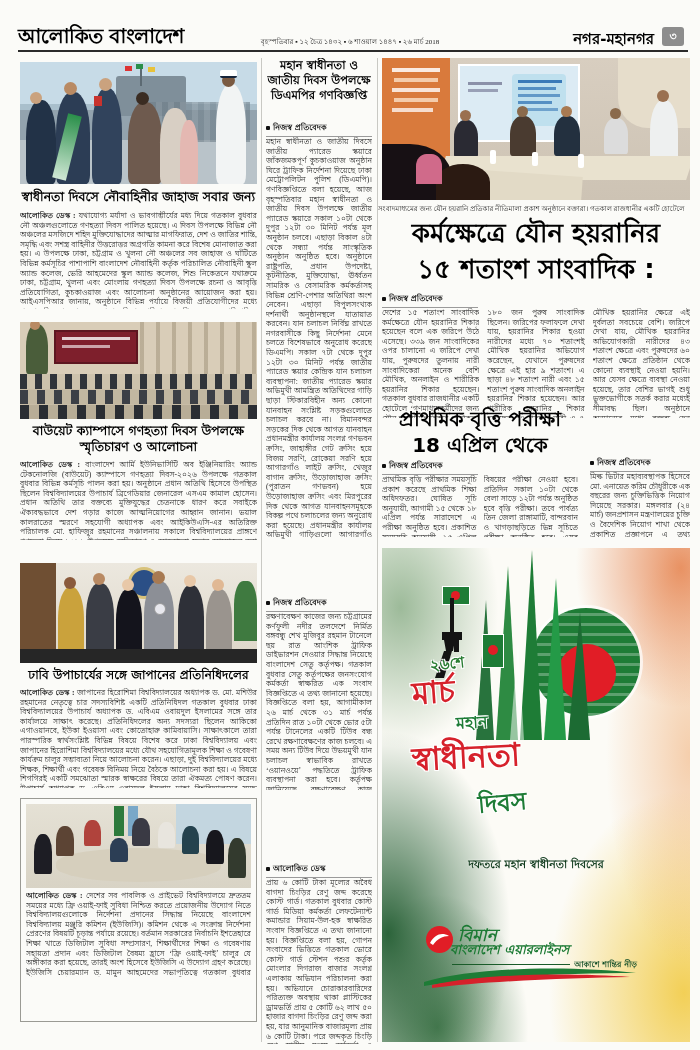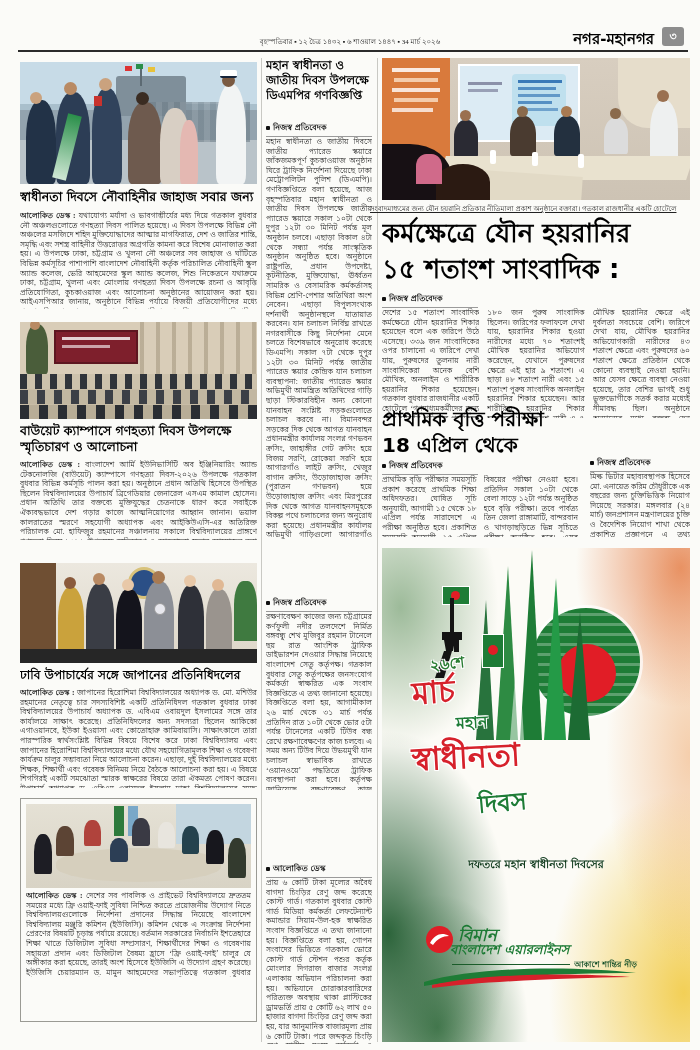--- a/index.html
+++ b/index.html
@@ -19,32 +19,33 @@
   .headline{font-family:"DejaVu Sans","Liberation Sans",sans-serif;font-weight:700;color:#000;overflow:hidden;}
   .body-text{font-size:7.6px;line-height:9.6px;text-align:justify;color:#1d1d1d;overflow:hidden;}
   .lead{font-weight:700;}
   .byline{position:absolute;display:flex;align-items:center;gap:3px;font-size:8px;font-weight:700;
           font-family:"DejaVu Sans",sans-serif;border-bottom:1px solid #9a9a9a;padding-bottom:2px;overflow:hidden;}
   .bullet{width:4px;height:4px;background:#111;border-radius:1px;flex:0 0 auto;}
   .caption{font-size:7px;color:#222;overflow:hidden;}
   .cols{display:flex;gap:8px;}
   .cols>div{flex:1;}
   .pp{position:absolute;border-radius:45% 45% 10% 10%;}
-  .head-c{text-align:left;}
+  .head-c{text-align:center;}
   .ad-word{position:absolute;font-family:"DejaVu Sans",sans-serif;font-weight:800;white-space:nowrap;
            text-shadow:-1px -1px 0 #fff,1px -1px 0 #fff,-1px 1px 0 #fff,1px 1px 0 #fff;}
   .ad-msg{position:absolute;left:0;right:0;text-align:center;font-family:"DejaVu Sans",sans-serif;
           font-weight:700;color:#123c1e;text-shadow:0 0 2px #fff;}
 </style>
 </head>
 <body>
 
 <div id="page">
 
-  <div class="abs dateline">বৃহস্পতিবার ▪ ১২ চৈত্র ১৪৩২ ▪ ৬ শাওয়াল ১৪৪৭ ▪ 34 মার্চ ২০২৬</div>
+  <div class="abs masthead">আলোকিত বাংলাদেশ</div>
+  <div class="abs dateline">বৃহস্পতিবার ▪ ১২ চৈত্র ১৪৩২ ▪ ৬ শাওয়াল ১৪৪৭ ▪ ২৬ মার্চ 2018</div>
   <div class="abs section-label">নগর-মহানগর</div>
   <div class="abs page-badge">৩</div>
   <div class="abs header-rule"></div>
 
   <div class="vrule" style="left:261px;top:58px;height:984px;"></div>
   <div class="vrule" style="left:377px;top:58px;height:984px;"></div>
 
   <div class="photo" style="left:20px;top:62px;width:237px;height:122px;">
     <div class="abs" style="inset:0;background:linear-gradient(#c7dbe7 0 42px,#a9bfcc 42px 48px,#93a3ae 48px 78px,#b9c3c9 78px 100%);"></div>
     <div class="abs" style="left:96px;top:14px;width:70px;height:40px;background:#7f8f9a;border-radius:3px;"></div>
@@ -194,21 +195,21 @@
     <div class="pp" style="left:275px;top:32px;width:12px;height:12px;background:#9a7050;border-radius:50%;"></div>
     <div class="abs" style="left:60px;top:98px;width:248px;height:24px;background:#e9e2cf;transform:skewX(-18deg);"></div>
     <div class="abs" style="left:0;top:112px;width:200px;height:30px;background:#e2dac6;transform:rotate(4deg);"></div>
     <div class="abs" style="left:108px;top:92px;width:6px;height:14px;background:#fff;border-radius:2px;"></div>
     <div class="abs" style="left:150px;top:94px;width:6px;height:14px;background:#fff;border-radius:2px;"></div>
     <div class="abs" style="left:196px;top:96px;width:6px;height:14px;background:#fff;border-radius:2px;"></div>
     <div class="abs" style="left:0;top:86px;width:70px;height:56px;background:#171014;border-radius:0 60% 0 0;"></div>
     <div class="abs" style="left:54px;top:106px;width:54px;height:36px;background:#2b1a12;border-radius:50% 50% 0 0;"></div>
     <div class="abs" style="left:34px;top:96px;width:26px;height:30px;background:#d06a8a;border-radius:40% 40% 0 0;"></div>
   </div>
-  <div class="caption abs" style="left:370px;top:203px;width:308px;height:10px;text-decoration:underline;">
+  <div class="caption abs" style="left:378px;top:203px;width:308px;height:10px;">
     <span>সংবাদমাধ্যমের জন্য যৌন হয়রানি প্রতিকার নীতিমালা প্রকাশ অনুষ্ঠানে বক্তারা। গতকাল রাজধানীর একটি হোটেলে</span>
     
     
   </div>
   <div class="headline abs head-c" style="left:382px;top:215px;width:308px;height:37px;font-size:26px;line-height:36px;">কর্মক্ষেত্রে যৌন হয়রানির শিকার</div>
   <div class="headline abs head-c" style="left:382px;top:251px;width:308px;height:37px;font-size:26px;line-height:36px;">১৫ শতাংশ সাংবাদিক : জরিপ</div>
   <div class="byline" style="left:382px;top:292px;width:96px;">
     <span class="bullet"></span>
     <span>নিজস্ব প্রতিবেদক</span>
   </div>

